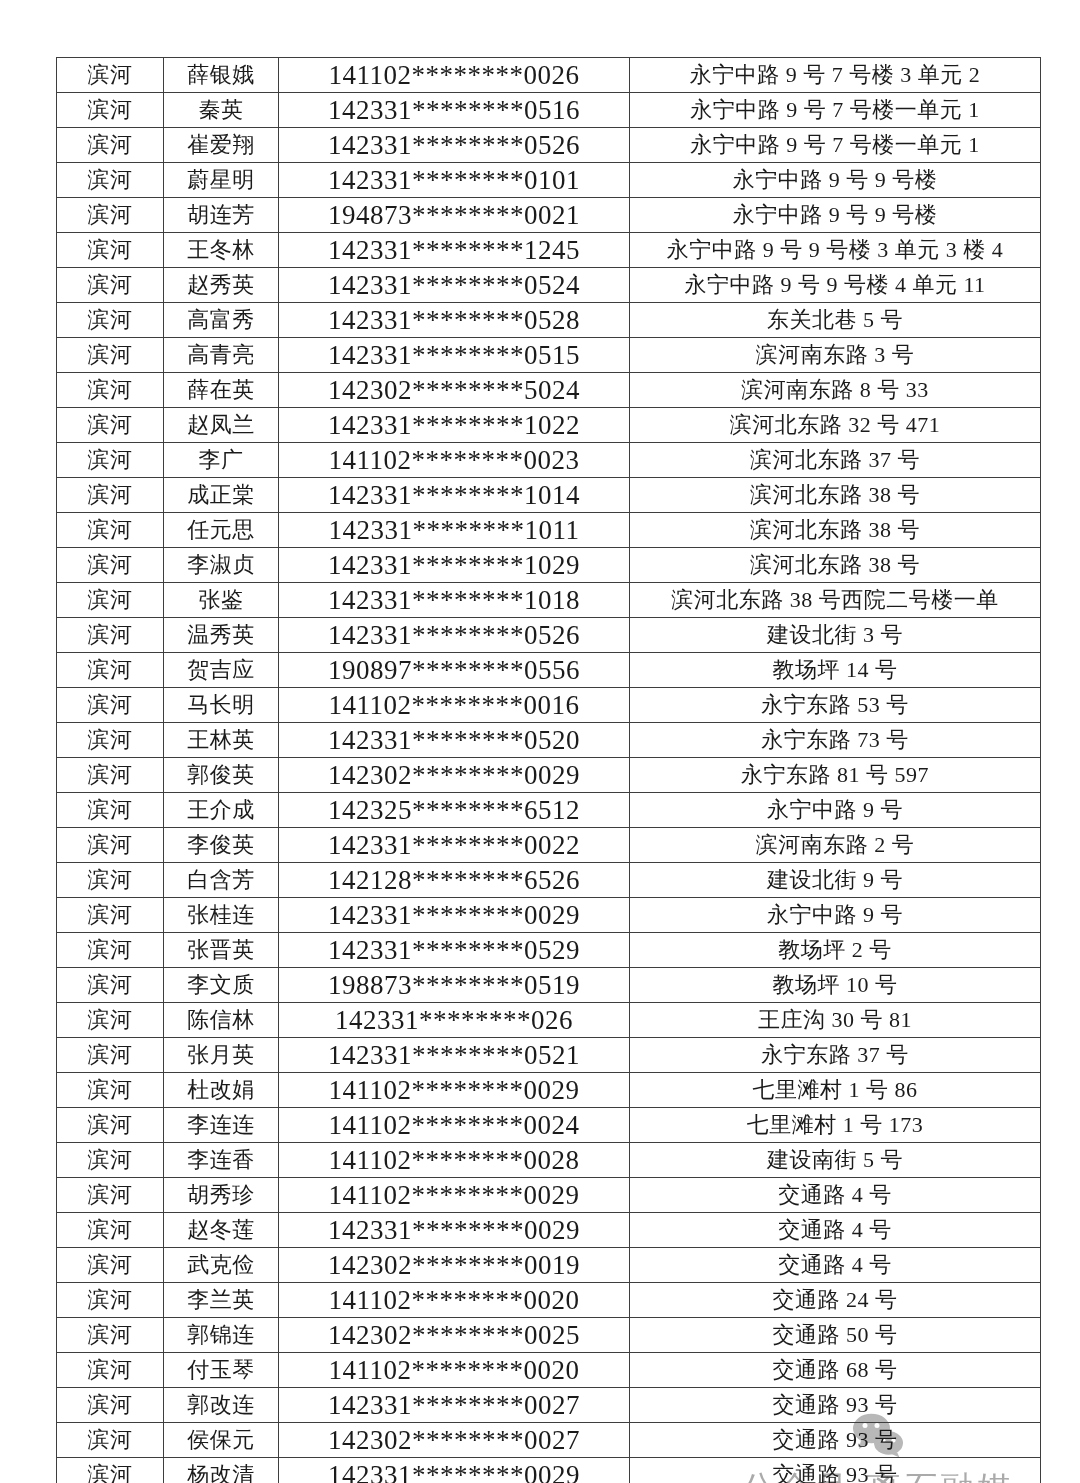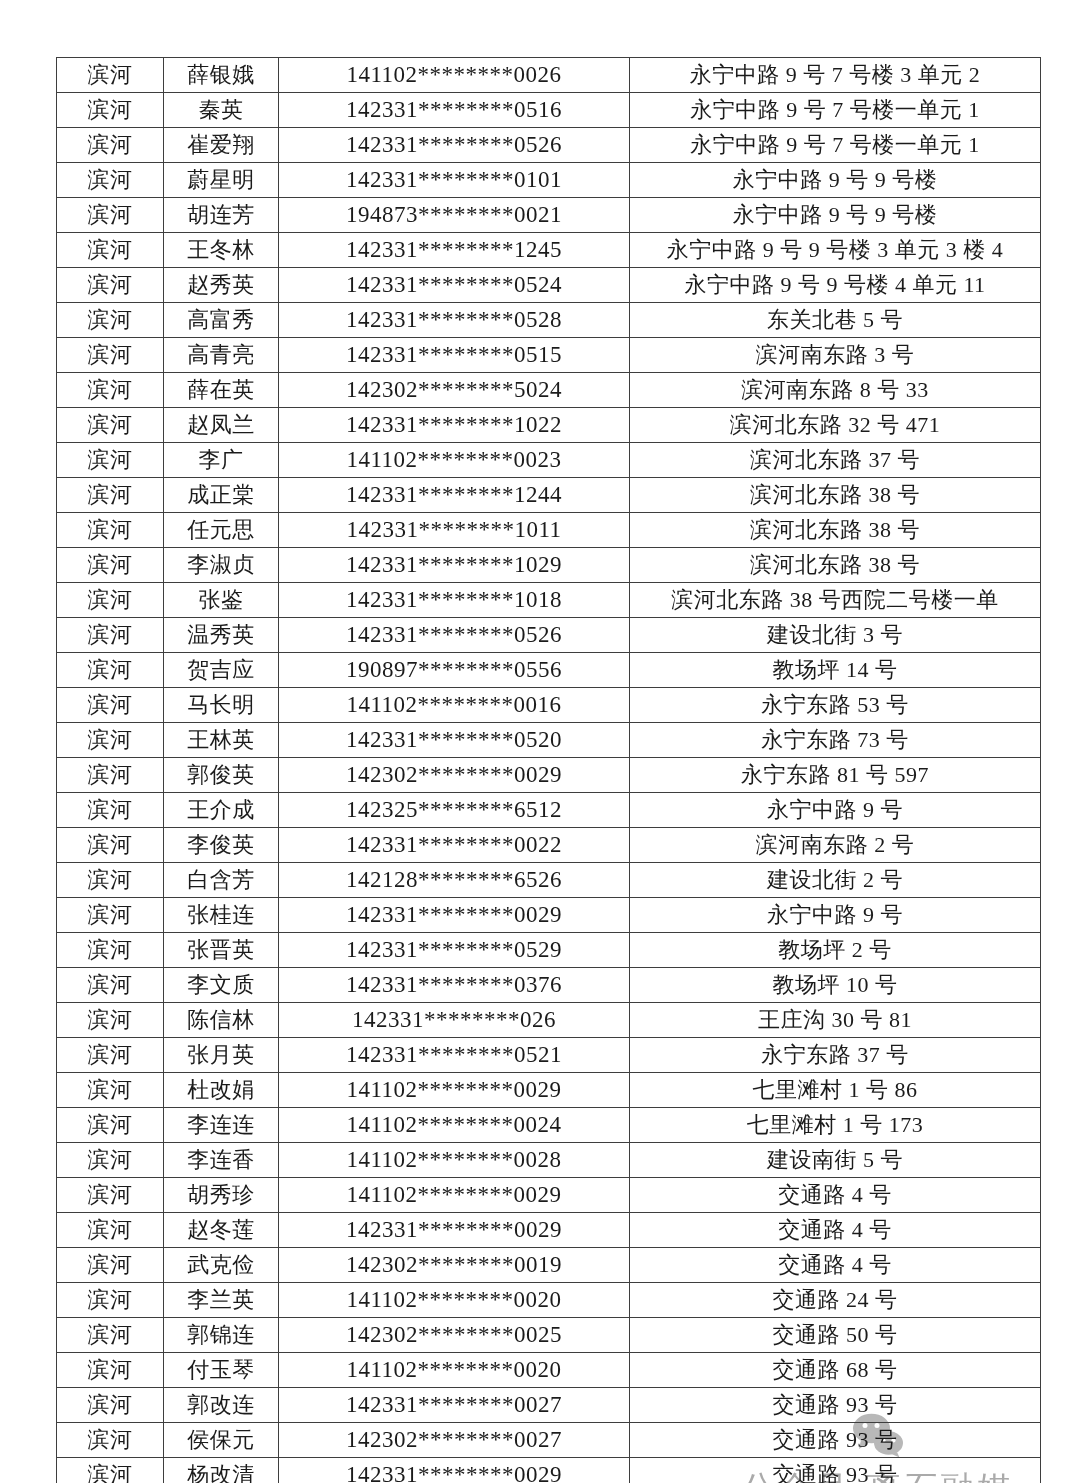--- a/index.html
+++ b/index.html
@@ -31,21 +31,21 @@
     padding: 0 2px;
     text-align: center;
     vertical-align: middle;
     font-size: 22px;
     color: #1b1b1b;
     white-space: nowrap;
     overflow: hidden;
     letter-spacing: 0.5px;
   }
   table.roster td.c-id {
-    font-size: 23px;
+    font-size: 27px;
     letter-spacing: 0.5px;
   }
   .watermark {
     position: absolute;
     left: 741px;
     top: 1412px;
     display: flex;
     align-items: center;
     gap: 8px;
     z-index: 0;
@@ -160,21 +160,21 @@
   </tr>
         <tr>
     <td class="c-district">滨河</td>
     <td class="c-name">李广</td>
     <td class="c-id">141102********0023</td>
     <td class="c-addr">滨河北东路 37 号</td>
   </tr>
         <tr>
     <td class="c-district">滨河</td>
     <td class="c-name">成正棠</td>
-    <td class="c-id">142331********1244</td>
+    <td class="c-id">142331********1014</td>
     <td class="c-addr">滨河北东路 38 号</td>
   </tr>
         <tr>
     <td class="c-district">滨河</td>
     <td class="c-name">任元思</td>
     <td class="c-id">142331********1011</td>
     <td class="c-addr">滨河北东路 38 号</td>
   </tr>
         <tr>
     <td class="c-district">滨河</td>
@@ -227,38 +227,38 @@
         <tr>
     <td class="c-district">滨河</td>
     <td class="c-name">李俊英</td>
     <td class="c-id">142331********0022</td>
     <td class="c-addr">滨河南东路 2 号</td>
   </tr>
         <tr>
     <td class="c-district">滨河</td>
     <td class="c-name">白含芳</td>
     <td class="c-id">142128********6526</td>
-    <td class="c-addr">建设北街 2 号</td>
+    <td class="c-addr">建设北街 9 号</td>
   </tr>
         <tr>
     <td class="c-district">滨河</td>
     <td class="c-name">张桂连</td>
     <td class="c-id">142331********0029</td>
     <td class="c-addr">永宁中路 9 号</td>
   </tr>
         <tr>
     <td class="c-district">滨河</td>
     <td class="c-name">张晋英</td>
     <td class="c-id">142331********0529</td>
     <td class="c-addr">教场坪 2 号</td>
   </tr>
         <tr>
     <td class="c-district">滨河</td>
     <td class="c-name">李文质</td>
-    <td class="c-id">142331********0376</td>
+    <td class="c-id">198873********0519</td>
     <td class="c-addr">教场坪 10 号</td>
   </tr>
         <tr>
     <td class="c-district">滨河</td>
     <td class="c-name">陈信林</td>
     <td class="c-id">142331********026</td>
     <td class="c-addr">王庄沟 30 号 81</td>
   </tr>
         <tr>
     <td class="c-district">滨河</td>

